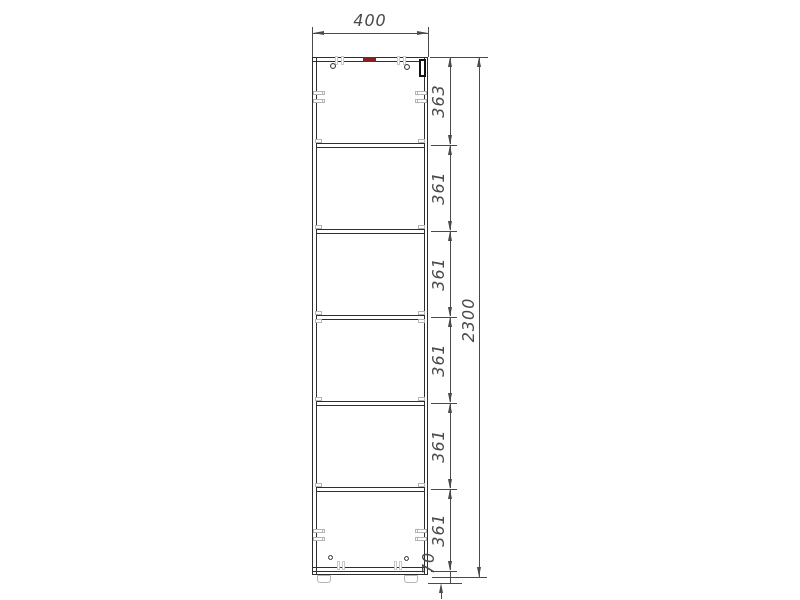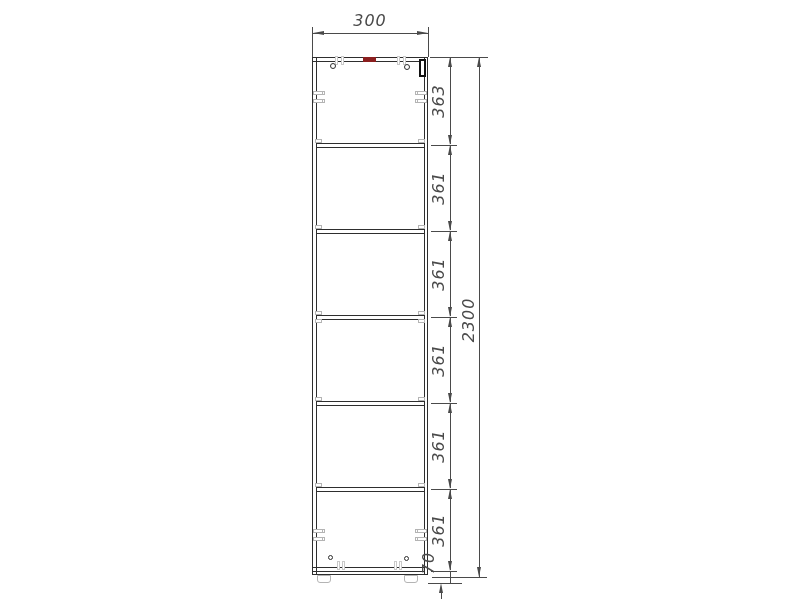--- a/index.html
+++ b/index.html
@@ -135,21 +135,21 @@
   <div class="hole-sm" style="left:328px;top:555px;"></div>
   <div class="hole-sm" style="left:404px;top:556px;"></div>
   <div class="foot" style="left:317px;top:575px;"></div>
   <div class="foot" style="left:404px;top:575px;"></div>
 
   <div class="vline" style="left:312px;top:27px;height:30px;"></div>
   <div class="vline" style="left:428px;top:27px;height:30px;"></div>
   <div class="hline" style="left:312px;top:33px;width:117px;"></div>
   <div class="arr arr-left" style="left:313px;top:31px;"></div>
   <div class="arr arr-right" style="left:417px;top:31px;"></div>
-  <div class="dim-label" style="left:312px;top:13px;width:116px;">300</div>
+  <div class="dim-label" style="left:312px;top:13px;width:116px;">400</div>
 
   <div class="hline" style="left:431px;top:145px;width:26px;"></div>
   <div class="hline" style="left:431px;top:231px;width:26px;"></div>
   <div class="hline" style="left:431px;top:317px;width:26px;"></div>
   <div class="hline" style="left:431px;top:403px;width:26px;"></div>
   <div class="hline" style="left:431px;top:489px;width:26px;"></div>
   <div class="hline" style="left:431px;top:571px;width:26px;"></div>
 
   <div class="hline" style="left:430px;top:57px;width:58px;"></div>
 

